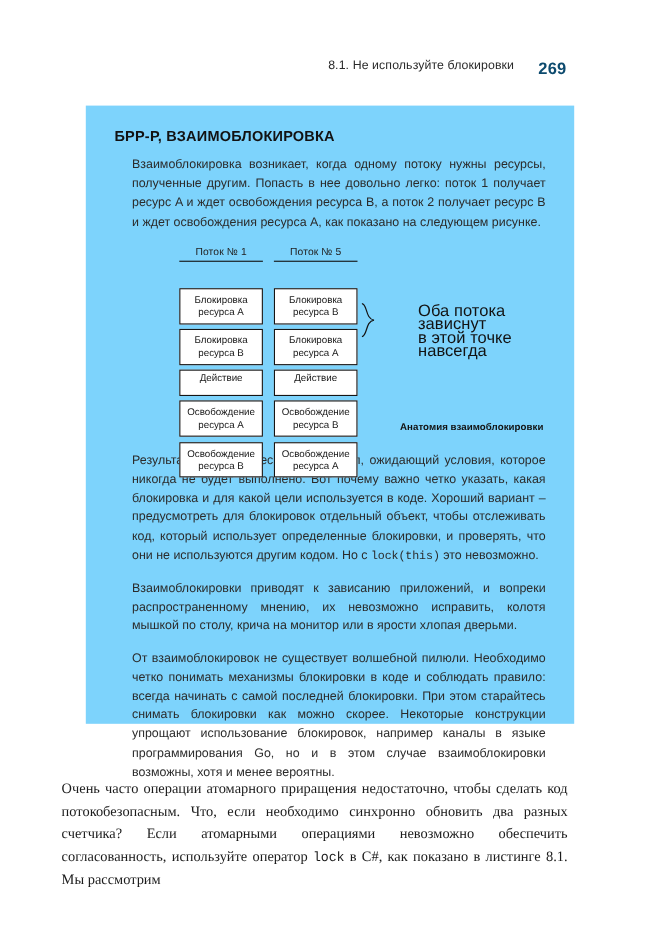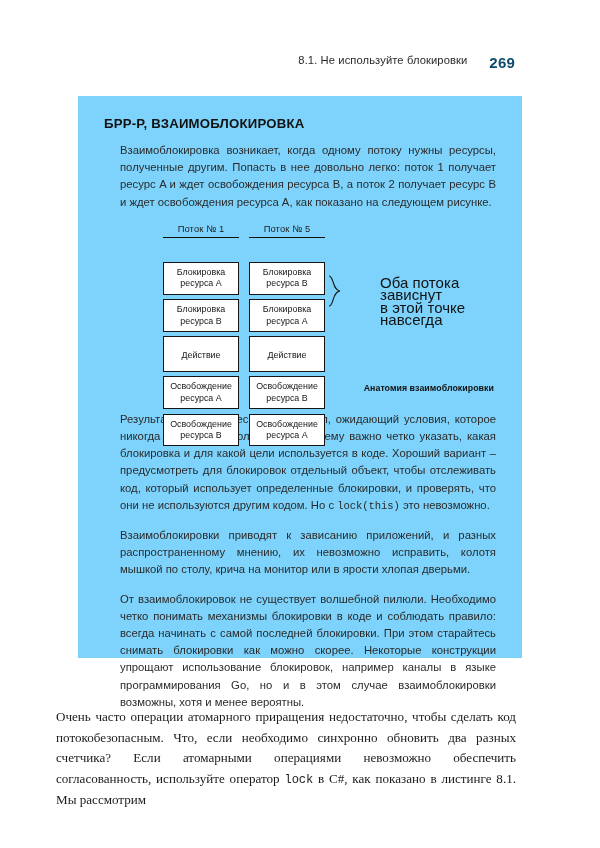--- a/index.html
+++ b/index.html
@@ -106,21 +106,21 @@
     text-align: center;
     color: #171717;
     padding: 4px 2px 4px 2px;
     margin-bottom: 4.5px;
     min-height: 22px;
     box-sizing: border-box;
     display: flex;
     flex-direction: column;
     justify-content: center;
   }
-  .node.single { padding-top: 13px; padding-bottom: 9px; }
+  .node.single { padding-top: 1px; padding-bottom: 9px; }
 
   .brace {
     position: absolute;
     left: 224px;
     top: 52px;
     width: 14px;
     height: 32px;
   }
   .annotation {
     position: absolute;
@@ -245,21 +245,21 @@
       <div class="annotation">
         <div>Оба потока зависнут</div>
         <div>в этой точке навсегда</div>
       </div>
 
       <div class="fig-caption">Анатомия взаимоблокировки</div>
     </div>
 
     <p class="sb-para"><span>Результат похож на бесконечный цикл, ожидающий условия, которое никогда не будет выполнено. Вот почему важно четко указать, какая блокировка и для какой цели используется в коде. Хороший вариант – предусмотреть для блокировок отдельный объект, чтобы отслеживать код, который использует определенные блокировки, и проверять, что они не используются другим кодом. Но с </span><span class="mono">lock(this)</span><span> это невозможно.</span></p>
 
-    <p class="sb-para">Взаимоблокировки приводят к зависанию приложений, и разных распространенному мнению, их невозможно исправить, колотя мышкой по столу, крича на монитор или в ярости хлопая дверьми.</p>
+    <p class="sb-para">Взаимоблокировки приводят к зависанию приложений, и вопреки распространенному мнению, их невозможно исправить, колотя мышкой по столу, крича на монитор или в ярости хлопая дверьми.</p>
 
     <p class="sb-para">От взаимоблокировок не существует волшебной пилюли. Необходимо четко понимать механизмы блокировки в коде и соблюдать правило: всегда начинать с самой последней блокировки. При этом старайтесь снимать блокировки как можно скорее. Некоторые конструкции упрощают использование блокировок, например каналы в языке программирования Go, но и в этом случае взаимоблокировки возможны, хотя и менее вероятны.</p>
   </div>
 
   <div class="body-block">
     <p class="body-para"><span>Очень часто операции атомарного приращения недостаточно, чтобы сделать код потокобезопасным. Что, если необходимо синхронно обновить два разных счетчика? Если атомарными операциями невозможно обеспечить согласованность, используйте оператор </span><span class="mono">lock</span><span> в C#, как показано в листинге 8.1. Мы рассмотрим</span></p>
   </div>
 
 </div>
 

